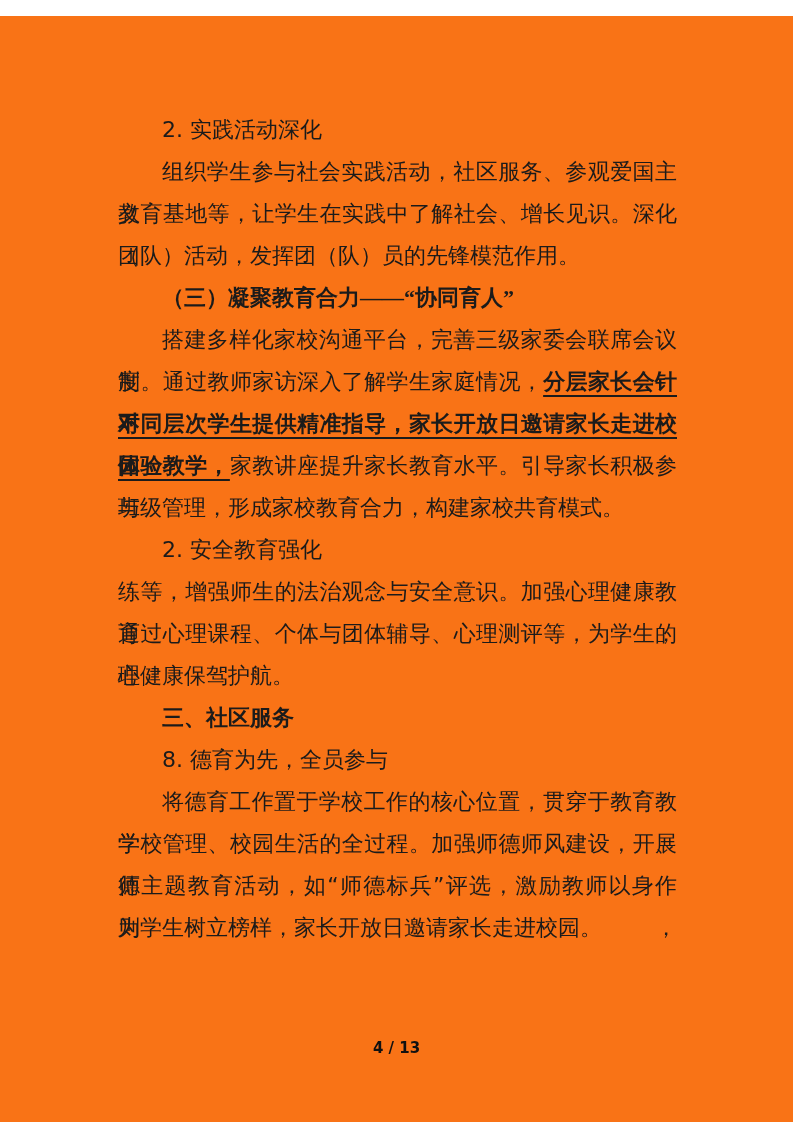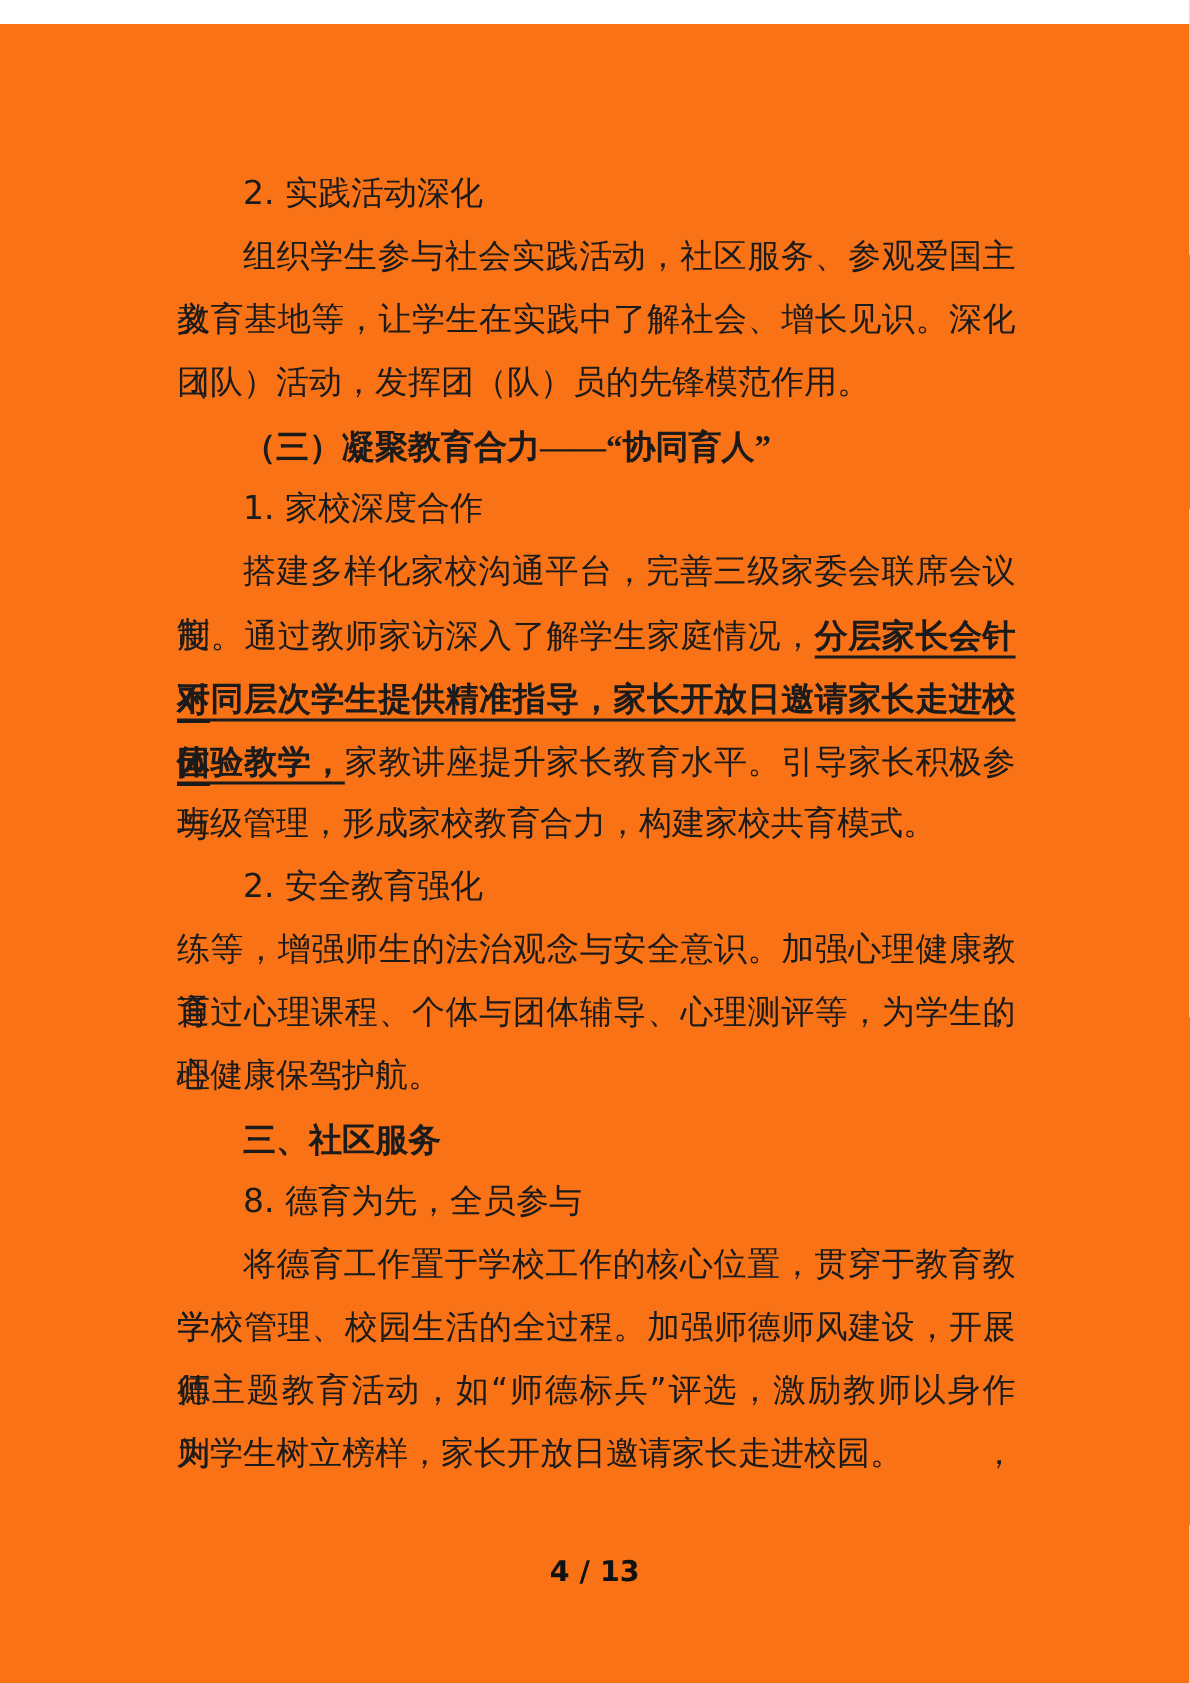--- a/index.html
+++ b/index.html
@@ -47,37 +47,36 @@
     text-underline-offset: 6px;
   }
   .page-number {
     position: absolute;
     left: 0;
     right: 0;
     top: 1020px;
     height: 24px;
     line-height: 24px;
     text-align: center;
-    font-size: 19px;
+    font-size: 15px;
     font-weight: 700;
     color: #111111;
     font-family: "DejaVu Sans", sans-serif;
   }
 </style>
 </head>
 <body>
 
 <div class="page">
   <div class="doc-body">
       <div class="line indent"><span>2. 实践活动深化</span></div>
       <div class="line indent fill"><span>组织学生参与社会实践活动，社区服务、参观爱国主义</span></div>
       <div class="line fill"><span>教育基地等，让学生在实践中了解社会、增长见识。深化团</span></div>
       <div class="line"><span>（队）活动，发挥团（队）员的先锋模范作用。</span></div>
       <div class="line indent"><span class="run-bold">（三）凝聚教育合力——“协同育人”</span></div>
-      <div class="line indent"><span>1. 家校深度合作</span></div>
       <div class="line indent fill"><span>搭建多样化家校沟通平台，完善三级家委会联席会议制</span></div>
       <div class="line fill"><span>度。通过教师家访深入了解学生家庭情况，</span><span class="run-bold run-underline">分层家长会针对</span></div>
       <div class="line fill"><span class="run-bold run-underline">不同层次学生提供精准指导，家长开放日邀请家长走进校园</span></div>
       <div class="line fill"><span class="run-bold run-underline">体验教学，</span><span>家教讲座提升家长教育水平。引导家长积极参与</span></div>
       <div class="line"><span>班级管理，形成家校教育合力，构建家校共育模式。</span></div>
       <div class="line indent"><span>2. 安全教育强化</span></div>
       <div class="line fill"><span>练等，增强师生的法治观念与安全意识。加强心理健康教育，</span></div>
       <div class="line fill"><span>通过心理课程、个体与团体辅导、心理测评等，为学生的心</span></div>
       <div class="line"><span>理健康保驾护航。</span></div>
       <div class="line indent"><span class="run-bold">三、社区服务</span></div>

